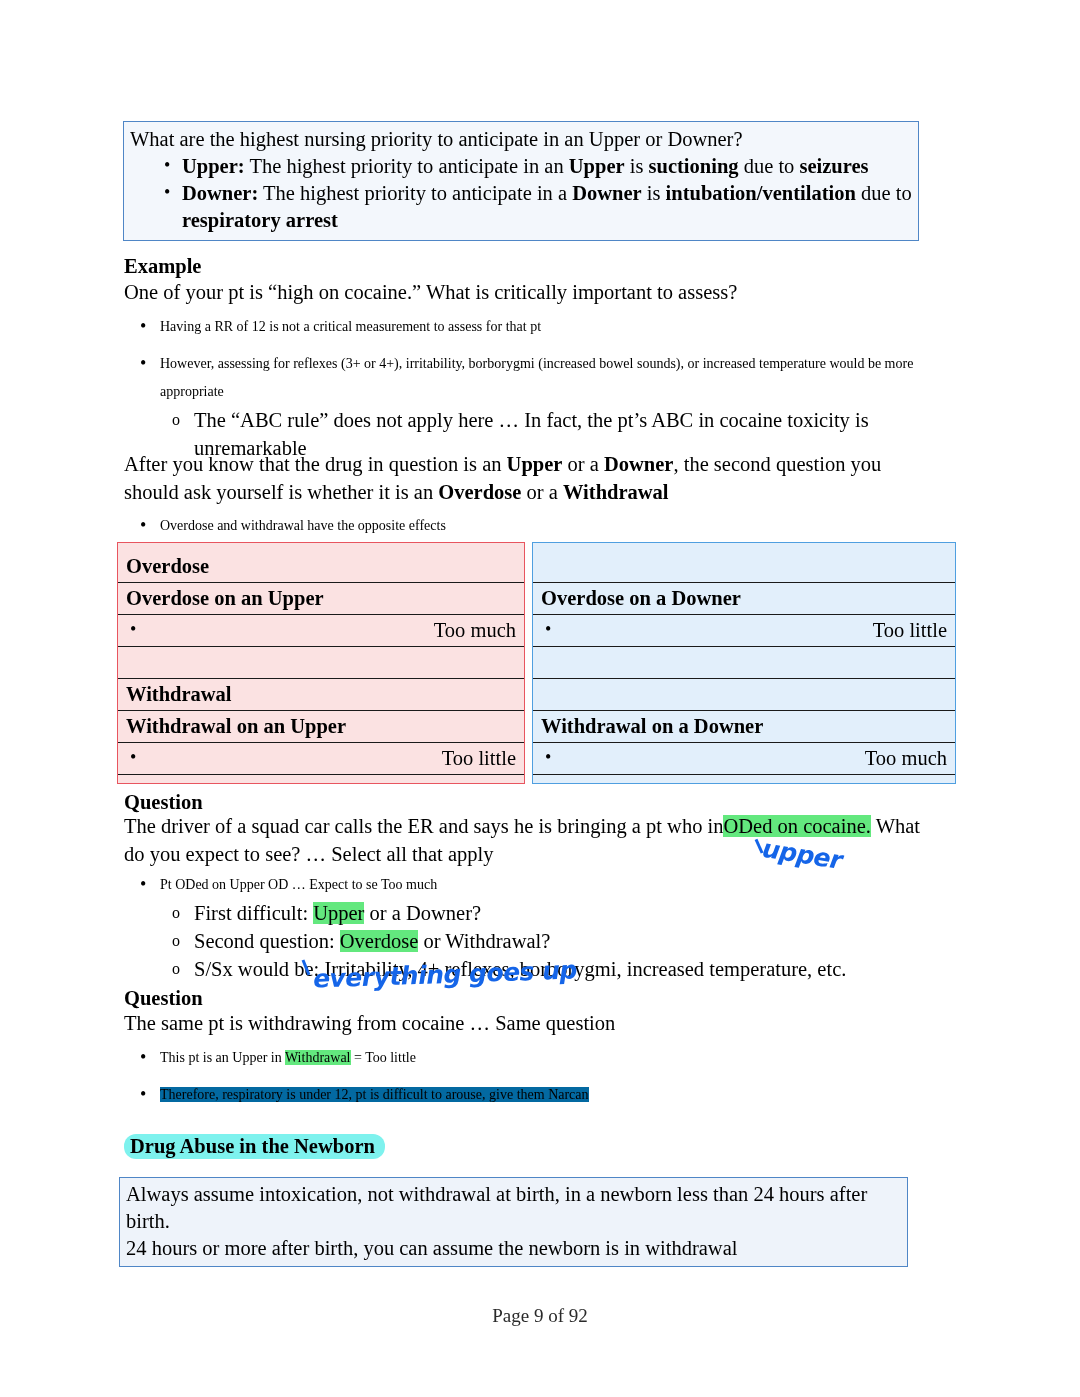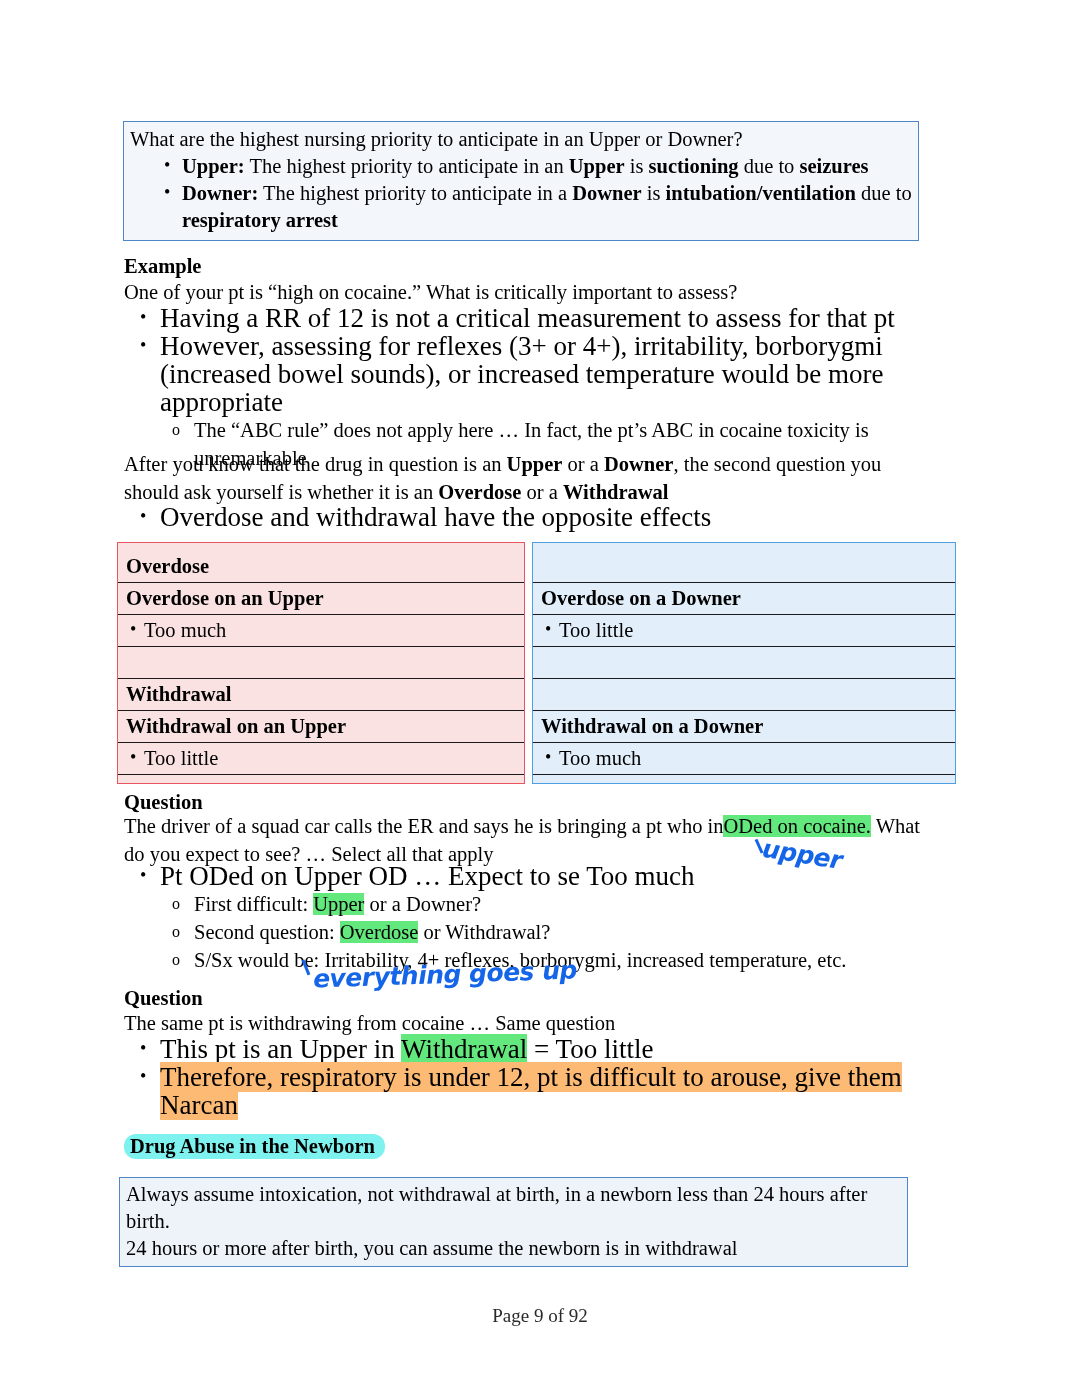--- a/index.html
+++ b/index.html
@@ -62,22 +62,23 @@
     font-size: 20.5px;
     line-height: 28px;
   }
 
   ul.b1 {
     margin: 0; padding: 0; list-style: none;
   }
   ul.b1 > li {
     position: relative;
     padding-left: 22px;
-    font-size: 27px;
+    font-size: 14px;
     line-height: 28px;
+    margin-top: 9px;
   }
   ul.b1 > li::before {
     content: "\2022";
     position: absolute; left: 2px; top: -1px;
     font-size: 18px;
   }
   ul.b2 {
     margin: 0; padding: 0 0 0 34px; list-style: none;
   }
   ul.b2 > li {
@@ -113,32 +114,32 @@
   .tbl .row {
     border-bottom: 1.6px solid #1a1a1a;
     padding: 2px 8px 3px 8px;
     font-size: 20.5px;
     line-height: 26px;
     min-height: 26px;
     box-sizing: border-box;
   }
   .tbl .row.head { font-weight: bold; }
   .tbl .row.blank { color: transparent; }
-  .tbl .row.bullet { padding-left: 26px; position: relative; }
+  .tbl .row.bullet { padding-left: 26px; position: relative; text-align: right; }
   .tbl .row.bullet::before {
     content: "\2022";
     position: absolute; left: 12px; top: 1px;
     font-size: 18px;
   }
   .tbl .pad-top { height: 8px; border-bottom: none; padding: 0; }
   .tbl .pad-bot { height: 8px; border-bottom: none; padding: 0; }
 
   
   .hl-green { background: #63e87e; }
-  .hl-cyan  { background: #fdba74; }
+  .hl-cyan  { background: #0369a1; }
   .hl-cyan-round {
     background: #7ef2ee;
     border-radius: 12px;
     padding: 1px 10px 2px 6px;
   }
 
   
   .callout-bottom {
     position: absolute;
     left: 119px; top: 1177px;

